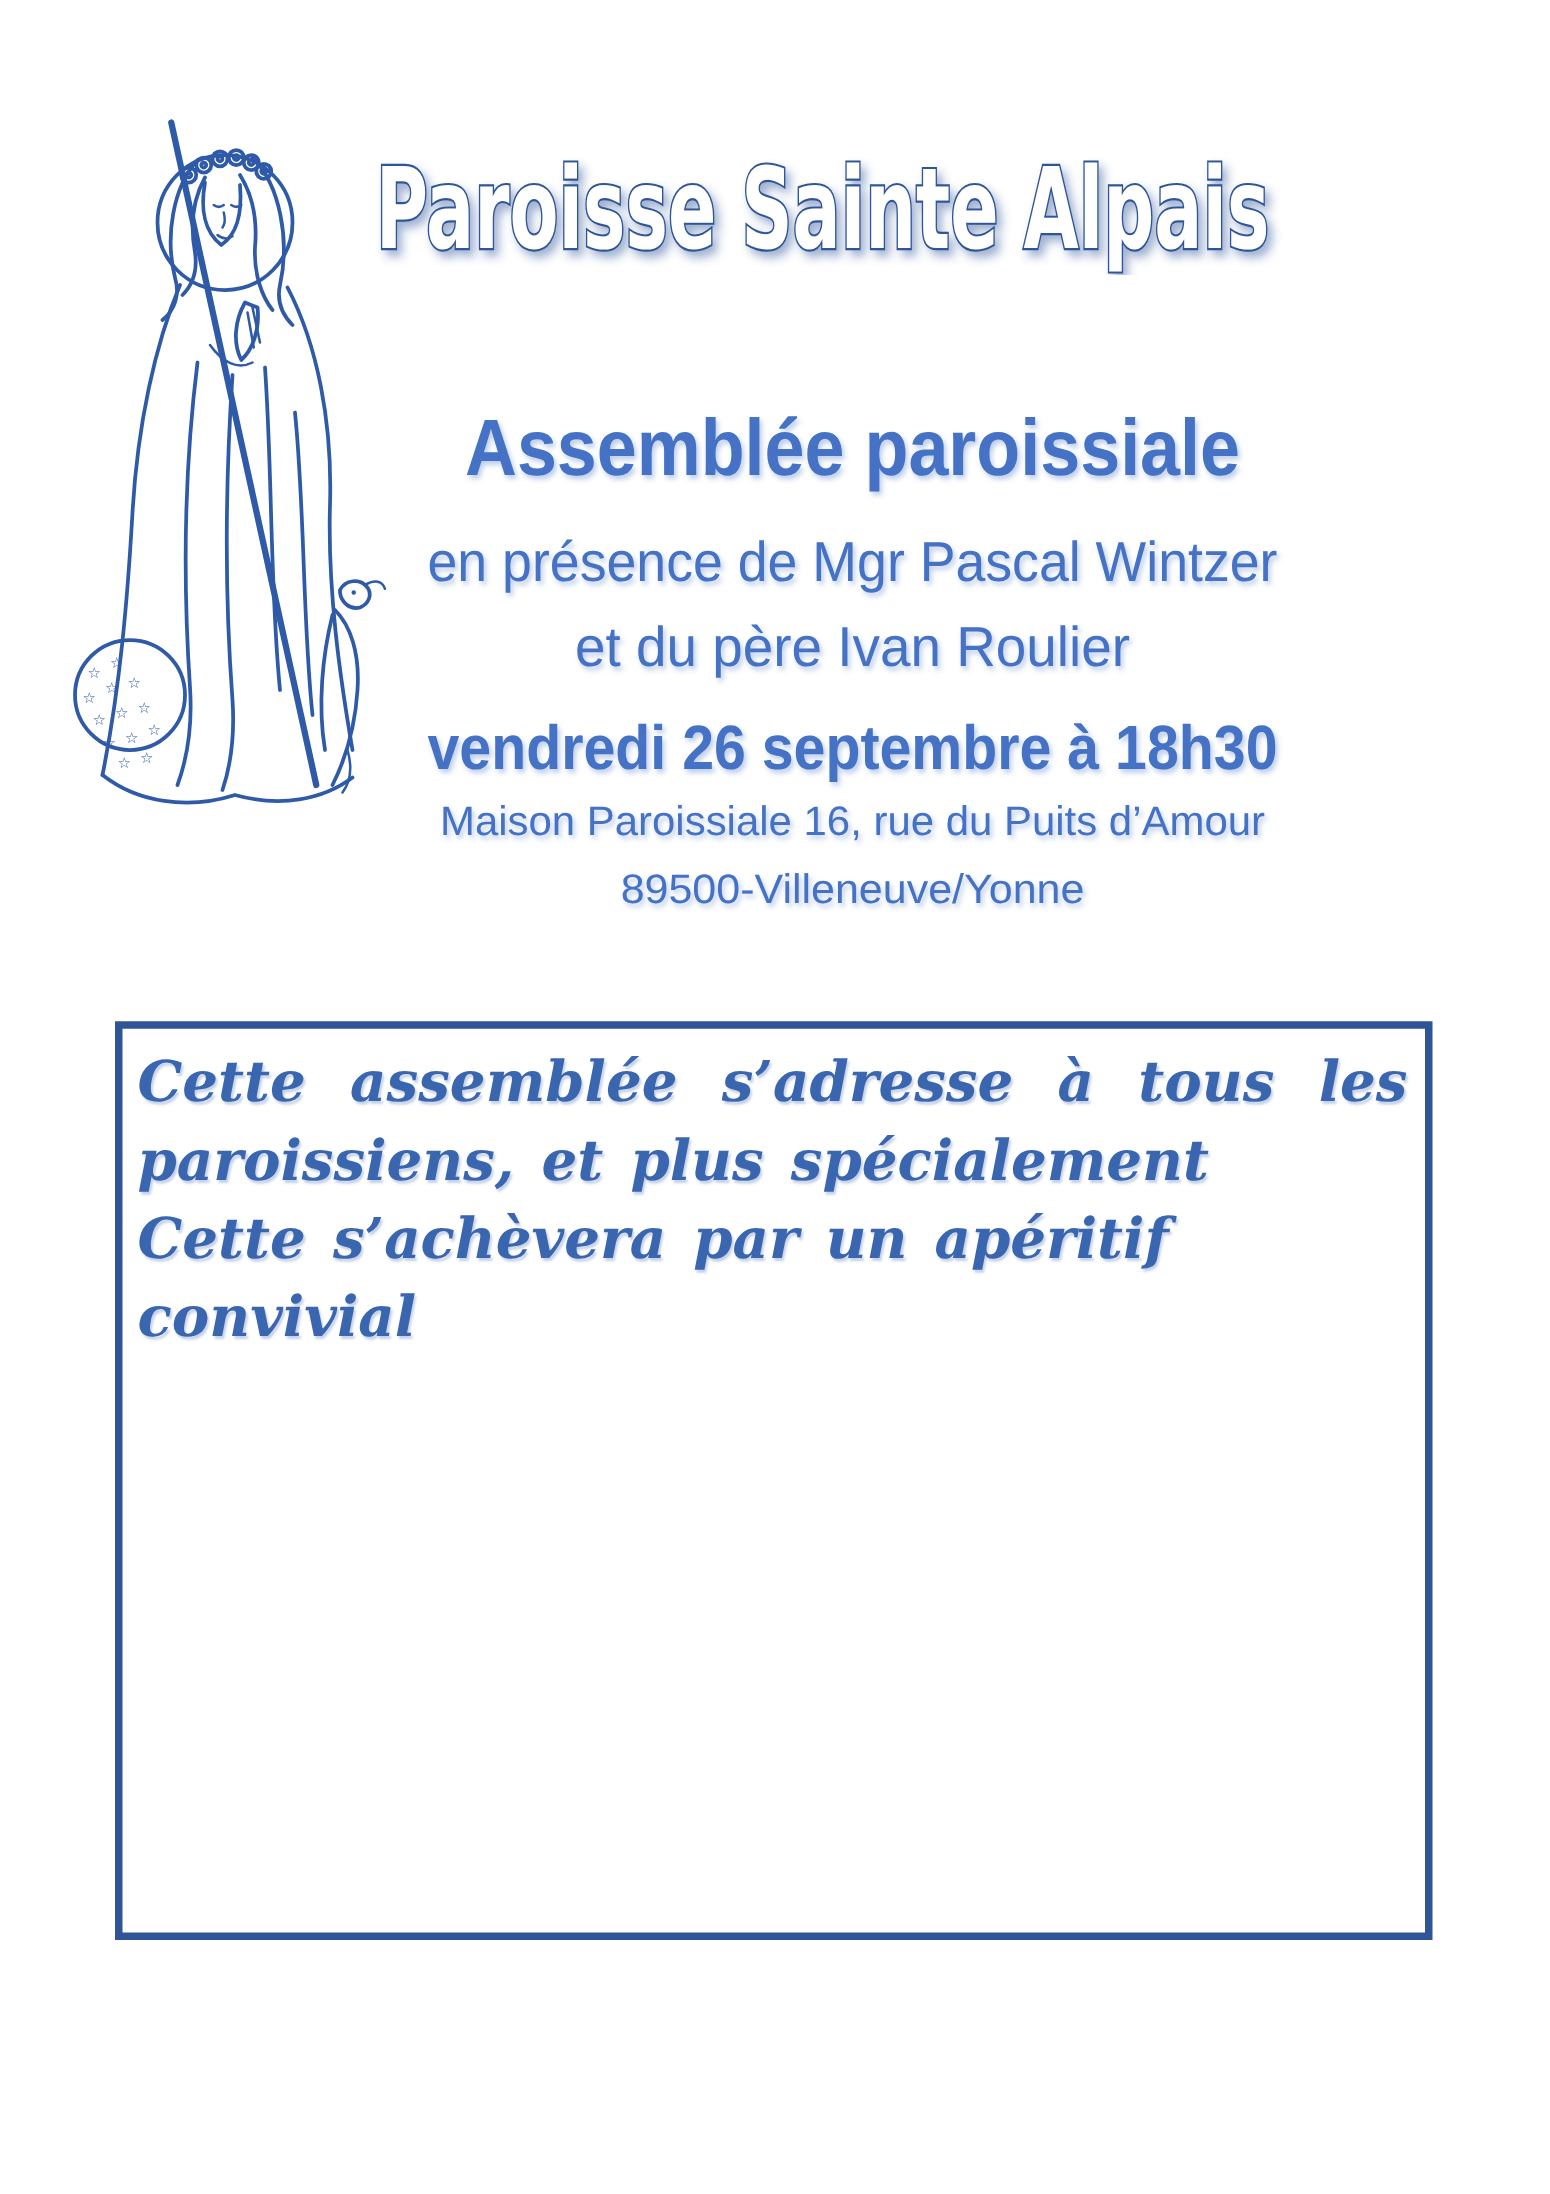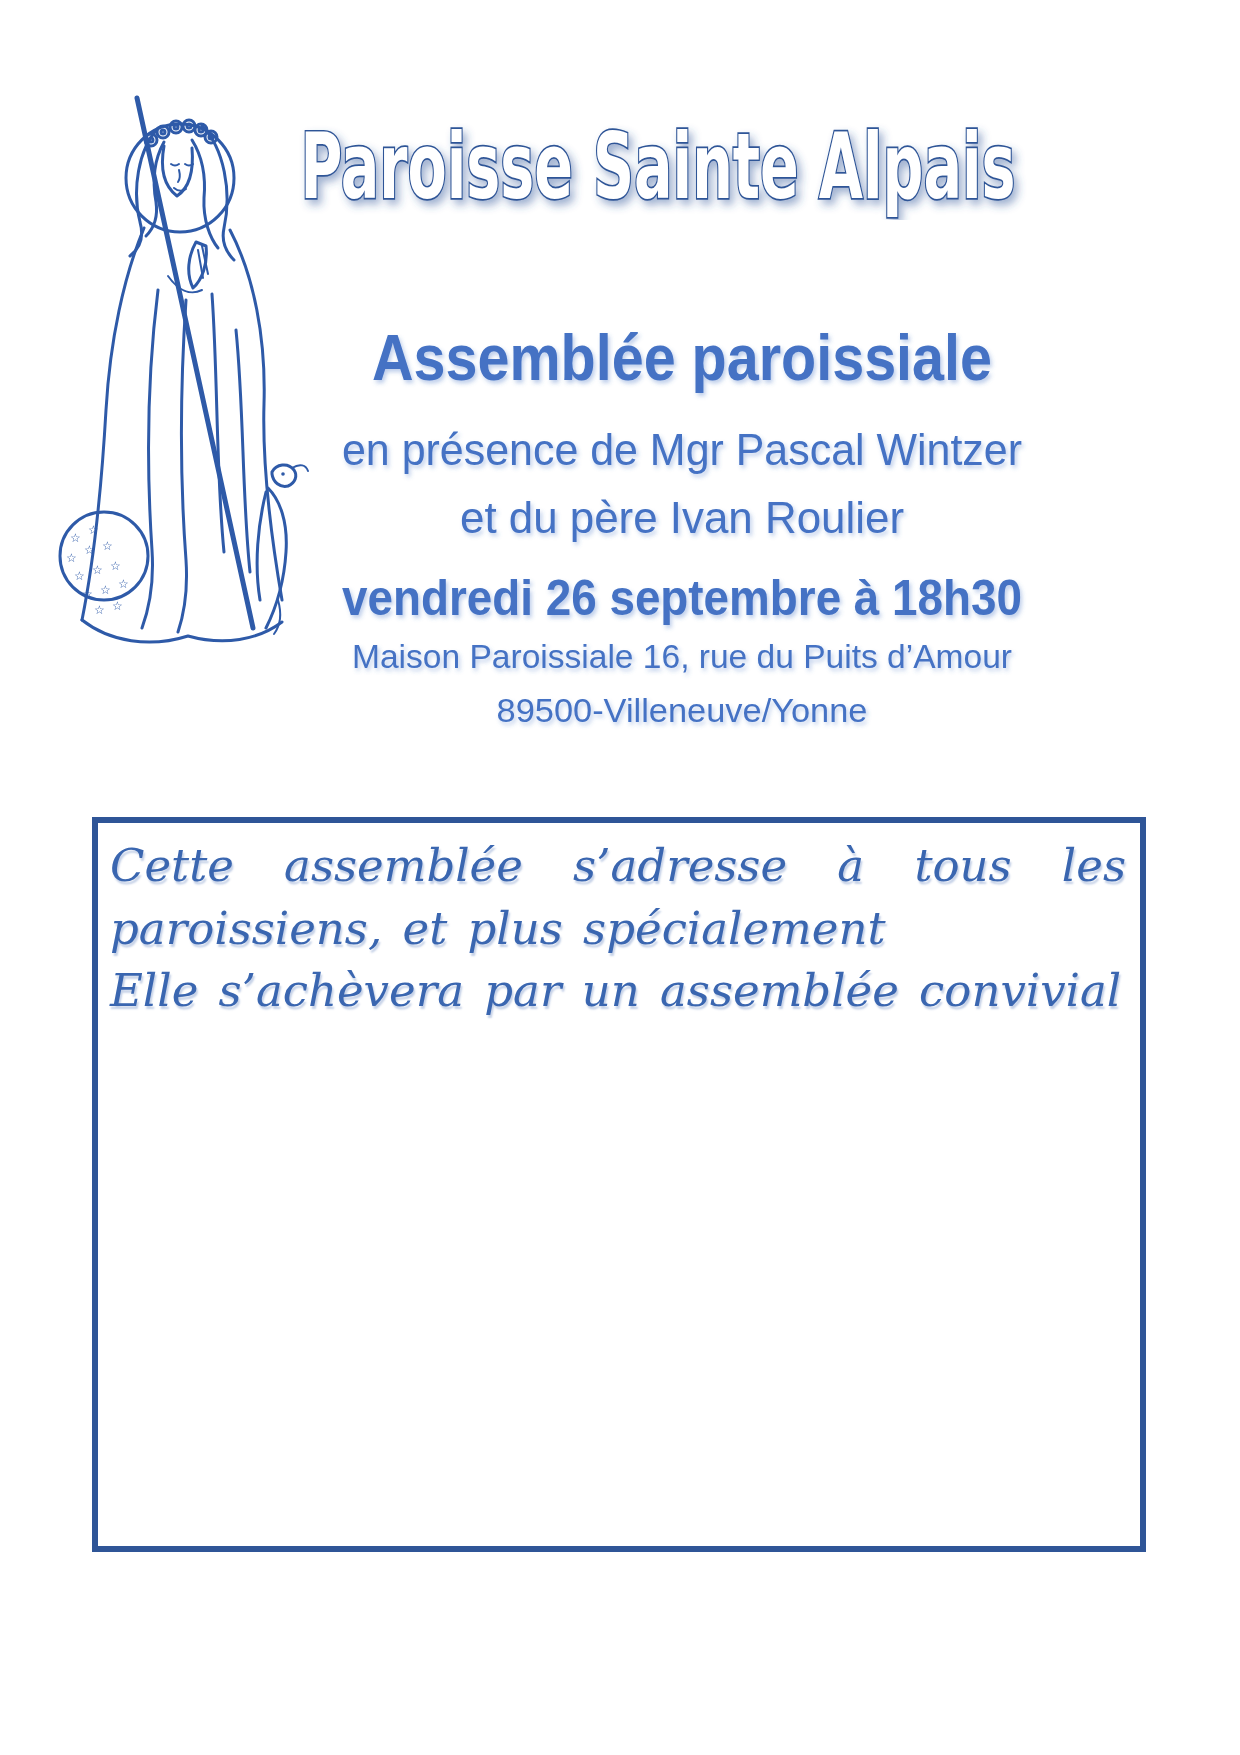--- a/index.html
+++ b/index.html
@@ -41,20 +41,21 @@
     font-family:"Liberation Sans","DejaVu Sans",sans-serif;
     fill:var(--accent);
   }
   .center-svg .b{font-weight:bold;}
   
   .notice-box{
     position:absolute;left:92px;top:817px;width:1054px;height:735px;
     border:6px solid var(--outline);
     padding:12px 14px 0 12px;
     overflow:hidden;
+    font-weight:bold;
   }
   .script{
     font-family:"DejaVu Serif","Liberation Serif",serif;
     font-style:italic;
     font-size:45px;
     line-height:62.5px;
     color:var(--script);
     word-spacing:6px;
     text-shadow:1.5px 2.5px 2px rgba(46,90,168,0.28);
   }
@@ -165,16 +166,16 @@
     <text class="b" x="355" y="80" text-anchor="middle" font-size="64" textLength="620" lengthAdjust="spacingAndGlyphs" filter="url(#cshadow)">Assemblée paroissiale</text>
     <text x="355" y="165" text-anchor="middle" font-size="45" textLength="680" lengthAdjust="spacingAndGlyphs" filter="url(#cshadow)">en présence de Mgr Pascal Wintzer</text>
     <text x="355" y="233" text-anchor="middle" font-size="45" textLength="444" lengthAdjust="spacingAndGlyphs" filter="url(#cshadow)">et du père Ivan Roulier</text>
     <text class="b" x="355" y="315" text-anchor="middle" font-size="50" textLength="680" lengthAdjust="spacingAndGlyphs" filter="url(#cshadow)">vendredi 26 septembre à 18h30</text>
     <text x="355" y="368" text-anchor="middle" font-size="33" textLength="660" lengthAdjust="spacingAndGlyphs" filter="url(#cshadow)">Maison Paroissiale 16, rue du Puits d’Amour</text>
     <text x="355" y="422" text-anchor="middle" font-size="33" textLength="371" lengthAdjust="spacingAndGlyphs" filter="url(#cshadow)">89500-Villeneuve/Yonne</text>
   </svg>
 
   <div class="notice-box">
     <div class="script justify">Cette assemblée s’adresse à tous les paroissiens, et plus spécialement</div>
-    <div class="script outro">Elle s’achèvera par un assemblée convivial</div>
+    <div class="script outro">Cette s’achèvera par un apéritif convivial</div>
   </div>
 
 </div>
 
 </body></html>

